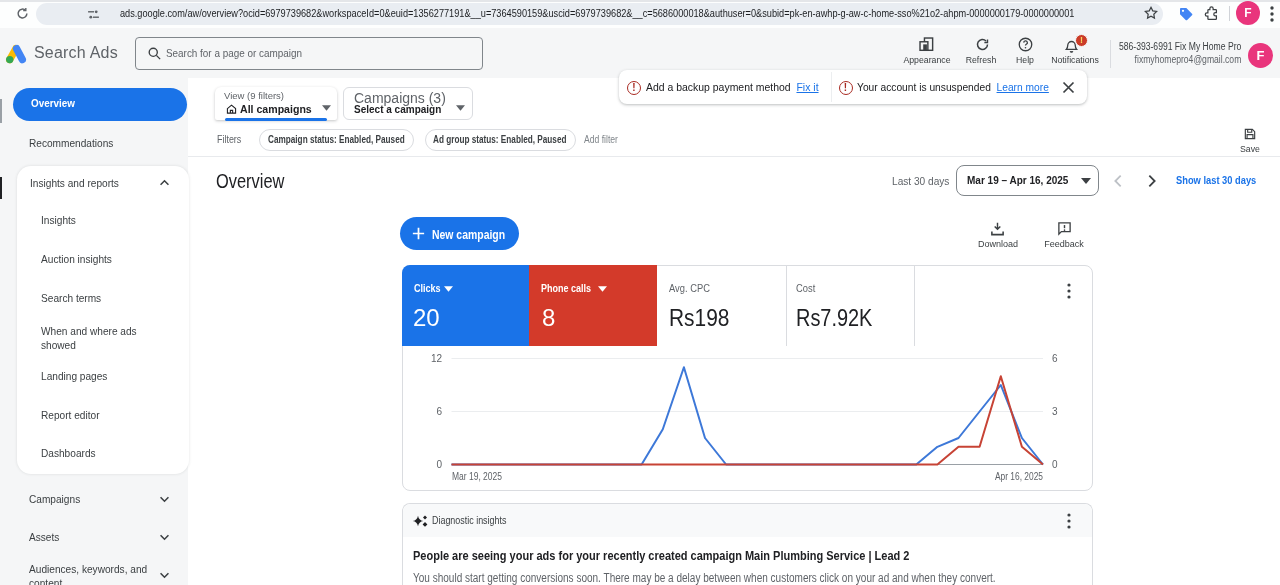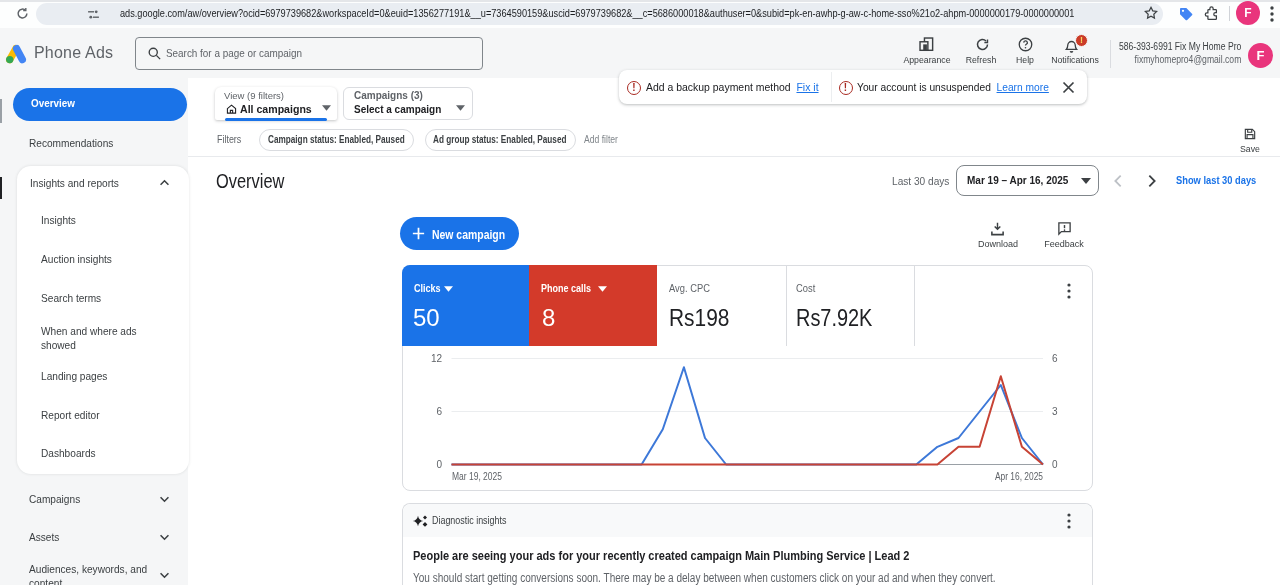--- a/index.html
+++ b/index.html
@@ -45,21 +45,21 @@
       <circle cx="4" cy="9" r="1.7"></circle>
       <circle cx="4" cy="15" r="1.7"></circle>
   </svg>
 
   <div class="abs" style="left:0;top:28px;width:1280px;height:50px;background:#f5f6f7;"></div>
   <svg class="abs" style="left:5px;top:44px" width="22" height="20" viewBox="0 0 22 20">
     <path d="M7.5 3.2 a3.7 3.7 0 0 1 6.78 2.97 L8.1 17.1 a3.7 3.7 0 0 1-6.78-2.97z" fill="#fbbc04"></path>
     <path d="M8.2 6.2 a3.7 3.7 0 0 1 6.78-2.97 L20.7 14.1 a3.7 3.7 0 0 1-6.78 2.97z" fill="#4285f4"></path>
     <circle cx="4.75" cy="15.6" r="3.7" fill="#34a853"></circle>
   </svg>
-  <div class="abs" style="left:34px;top:44px;font-size:16px;color:#5f6368;letter-spacing:.2px;">Phone Ads</div>
+  <div class="abs" style="left:34px;top:44px;font-size:16px;color:#5f6368;letter-spacing:.2px;">Search Ads</div>
   <div class="abs" style="left:135px;top:37px;width:348px;height:33px;border:1px solid #80868b;border-radius:4px;background:#f5f6f7;"></div>
   <svg class="abs" style="left:147px;top:46px" width="15" height="15" viewBox="0 0 24 24" fill="none" stroke="#3c4043" stroke-width="2.2">
     <circle cx="10" cy="10" r="6.5"></circle>
       <line x1="15" y1="15" x2="21" y2="21"></line>
   </svg>
   <div class="abs sq" style="left:166px;top:47px;font-size:11px;color:#5f6368;transform:scaleX(0.9);">Search for a page or campaign</div>
 
   <svg class="abs" style="left:919px;top:37px" width="15" height="15" viewBox="0 0 22 22" fill="none" stroke="#3c4043" stroke-width="2.1">
     <rect x="8" y="1.5" width="12" height="18"></rect>
     <rect x="1.5" y="7" width="11.5" height="12.5" fill="#f5f6f7"></rect>
@@ -123,21 +123,21 @@
   <div class="abs" style="left:224px;top:90px;font-size:9.5px;color:#5f6368;">View (9 filters)</div>
   <svg class="abs" style="left:226px;top:104px" width="11" height="10" viewBox="0 0 24 22" fill="none" stroke="#202124" stroke-width="2.4">
     <path d="M3 10 L12 2.5 L21 10 V20 H3 Z"></path>
       <path d="M9.5 20 v-6 h5 v6"></path>
   </svg>
   <div class="abs sq" style="left:240px;top:103px;font-size:11.5px;font-weight:700;color:#202124;transform:scaleX(.92);">All campaigns</div>
   <svg class="abs" style="left:322px;top:105px" width="9" height="6" viewBox="0 0 10 6" fill="#5f6368">
       <path d="M0 0 L10 0 L5 6 Z"></path>
     </svg>
   <div class="abs" style="left:343px;top:87px;width:130px;height:33px;background:#fff;border:1px solid #dadce0;border-radius:6px;"></div>
-  <div class="abs" style="left:354px;top:90px;font-size:10px;color:#5f6368;font-weight:bold;">Campaigns (3)</div>
+  <div class="abs" style="left:354px;top:90px;font-size:14px;color:#5f6368;">Campaigns (3)</div>
   <div class="abs sq" style="left:354px;top:103px;font-size:11.5px;font-weight:700;color:#202124;transform:scaleX(.87);">Select a campaign</div>
   <svg class="abs" style="left:456px;top:105px" width="9" height="6" viewBox="0 0 10 6" fill="#5f6368">
       <path d="M0 0 L10 0 L5 6 Z"></path>
     </svg>
 
   <div class="abs" style="left:619px;top:70px;width:468px;height:34px;background:#fff;border-radius:8px;box-shadow:0 1px 3px rgba(60,64,67,.34);"></div>
   <div class="abs" style="left:831px;top:72px;width:1px;height:30px;background:#eceef0;"></div>
   <div class="abs" style="left:627px;top:81px;width:14px;height:14px;border-radius:50%;border:1.7px solid #a92b23;color:#a92b23;font-size:10px;font-weight:700;text-align:center;line-height:11px;">!</div>
   <div class="abs sq" style="left:646px;top:81px;font-size:11px;color:#202124;transform:scaleX(.95);">Add a backup payment method &nbsp;<a style="color:#1a73e8;text-decoration:underline;">Fix it</a></div>
   <div class="abs" style="left:838.5px;top:81px;width:14px;height:14px;border-radius:50%;border:1.7px solid #a92b23;color:#a92b23;font-size:10px;font-weight:700;text-align:center;line-height:11px;">!</div>
@@ -194,21 +194,21 @@
 
   <div class="abs" style="left:402px;top:265px;width:691px;height:226px;background:#fff;border:1px solid #dadce0;border-radius:8px;"></div>
   <div class="abs" style="left:402px;top:265px;width:127px;height:81px;background:#1a73e8;border-radius:8px 0 0 0;"></div>
   <div class="abs" style="left:529px;top:265px;width:128px;height:81px;background:#d33a2a;"></div>
   <div class="abs" style="left:786px;top:265px;width:1px;height:81px;background:#dadce0;"></div>
   <div class="abs" style="left:914px;top:265px;width:1px;height:81px;background:#dadce0;"></div>
   <div class="abs sq" style="left:414px;top:282px;font-size:11px;font-weight:700;color:#fff;transform:scaleX(.82);">Clicks</div>
   <svg class="abs" style="left:444px;top:286px" width="9" height="6" viewBox="0 0 10 6" fill="#fff">
       <path d="M0 0 L10 0 L5 6 Z"></path>
     </svg>
-  <div class="abs" style="left:413px;top:304px;font-size:24px;color:#fff;">50</div>
+  <div class="abs" style="left:413px;top:304px;font-size:24px;color:#fff;">20</div>
   <div class="abs sq" style="left:541px;top:282px;font-size:11px;font-weight:700;color:#fff;transform:scaleX(.82);">Phone calls</div>
   <svg class="abs" style="left:598px;top:286px" width="9" height="6" viewBox="0 0 10 6" fill="#fff">
       <path d="M0 0 L10 0 L5 6 Z"></path>
     </svg>
   <div class="abs" style="left:542px;top:304px;font-size:24px;color:#fff;">8</div>
   <div class="abs sq" style="left:669px;top:282px;font-size:11px;color:#5f6368;transform:scaleX(.85);">Avg. CPC</div>
   <div class="abs sq" style="left:669px;top:304px;font-size:24px;color:#202124;transform:scaleX(.87);">Rs198</div>
   <div class="abs sq" style="left:796px;top:282px;font-size:11px;color:#5f6368;transform:scaleX(.85);">Cost</div>
   <div class="abs sq" style="left:796px;top:304px;font-size:24px;color:#202124;transform:scaleX(.83);">Rs7.92K</div>
   <svg class="abs" style="left:1065px;top:282px" width="8" height="18" viewBox="0 0 8 18" fill="#3c4043">

